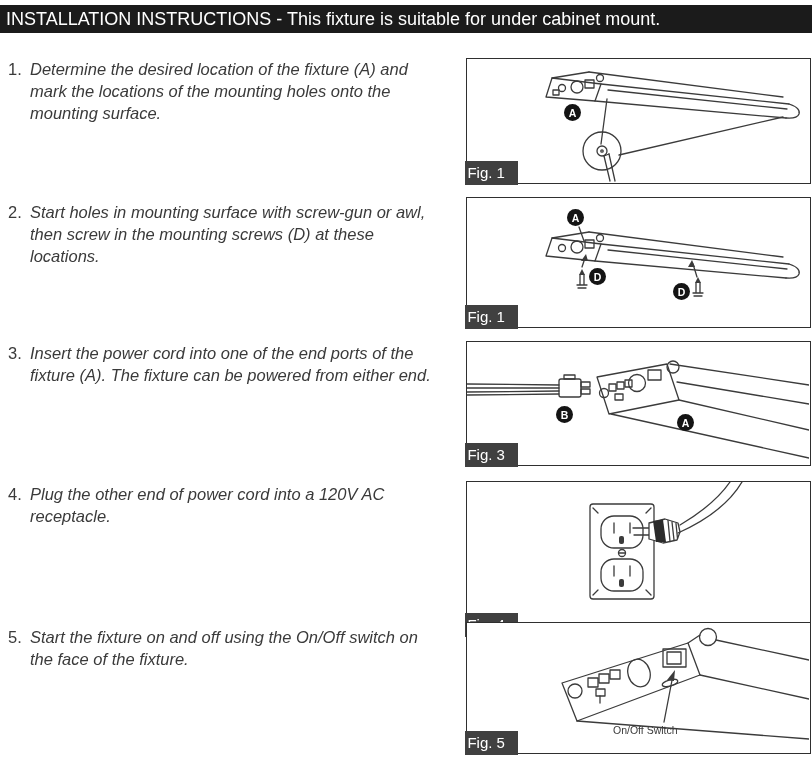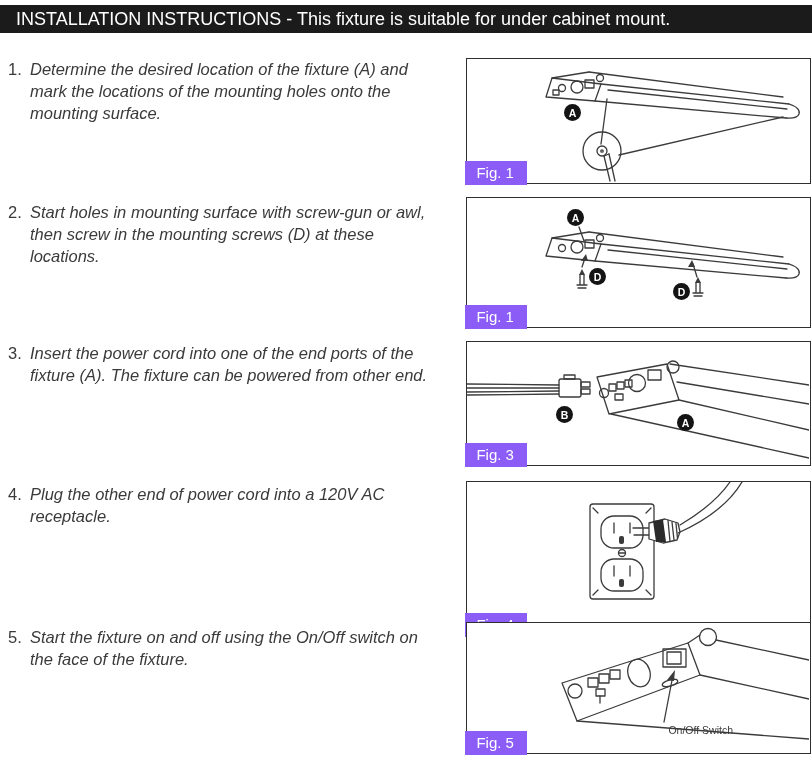--- a/index.html
+++ b/index.html
@@ -2,39 +2,39 @@
 <html><head>
 <meta charset="utf-8">
 <style>
   * { margin:0; padding:0; box-sizing:border-box; }
   html,body { width:812px; height:758px; }
   body { background:#ffffff; font-family:"Liberation Sans", sans-serif; position:relative; overflow:hidden; }
   .page { position:absolute; left:0; top:0; width:812px; height:758px; background:#fff; }
 
   .header-bar { position:absolute; left:0; top:5px; width:812px; height:28px;
     background:#1b1b1b; color:#ffffff; font-size:18px; line-height:28px;
-    padding-left:16px; white-space:nowrap; }
+    padding-left:6px; white-space:nowrap; }
 
   .step { position:absolute; left:8px; width:452px; display:flex;
     color:#3a3a3a; font-size:16.5px; line-height:22px; }
   .step-num { width:22px; flex:none; }
   .step-text { width:414px;font-style:italic; }
 
   .figure { position:absolute; left:466px; width:345px; background:#fff;
     border:1.6px solid #2f2f2f; }
   .figure svg { position:absolute; left:0; top:0; display:block; }
 
   .callout { position:absolute; width:17px; height:17px; border-radius:50%;
     background:#141414; color:#fff; font-size:10.5px; font-weight:bold;
     display:flex; align-items:center; justify-content:center; }
 
-  .fig-label { position:absolute; left:-1.6px; bottom:-1.6px; background:#8b5cf6;
-    color:#ffffff; font-size:15px; line-height:15px; padding:4px 13px 5px 11px; }
-
-  .annotation { position:absolute; color:#3a3a3a; font-size:10.5px; text-align:right; }
+  .fig-label { position:absolute; left:-1.6px; bottom:-1.6px; background:#404040;
+    color:#ffffff; font-size:15px; line-height:15px; padding:4px 13px 5px 2px; }
+
+  .annotation { position:absolute; color:#3a3a3a; font-size:10.5px; text-align:left; }
 
   .art { stroke:#3b3b3b; fill:none; stroke-width:1.3; stroke-linecap:round; stroke-linejoin:round; }
   .art .art-fill { fill:#3b3b3b; stroke:none; }
   .art .dark { fill:#2b2b2b; stroke:none; }
   .art .occlude { fill:#ffffff; }
 </style>
 </head>
 <body>
 
 <div class="page">
@@ -44,21 +44,21 @@
   <div class="step" style="top:58px">
     <div class="step-num">1.</div>
     <div class="step-text">Determine the desired location of the fixture (A) and mark the locations of the mounting holes onto the mounting surface.</div>
   </div>
   <div class="step" style="top:201px">
     <div class="step-num">2.</div>
     <div class="step-text">Start holes in mounting surface with screw-gun or awl, then screw in the mounting screws (D) at these locations.</div>
   </div>
   <div class="step" style="top:342px">
     <div class="step-num">3.</div>
-    <div class="step-text">Insert the power cord into one of the end ports of the fixture (A). The fixture can be powered from other end.</div>
+    <div class="step-text">Insert the power cord into one of the end ports of the fixture (A). The fixture can be powered from either end.</div>
   </div>
   <div class="step" style="top:483px">
     <div class="step-num">4.</div>
     <div class="step-text">Plug the other end of power cord into a 120V AC receptacle.</div>
   </div>
   <div class="step" style="top:626px">
     <div class="step-num">5.</div>
     <div class="step-text">Start the fixture on and off using the On/Off switch on the face of the fixture.</div>
   </div>
 

